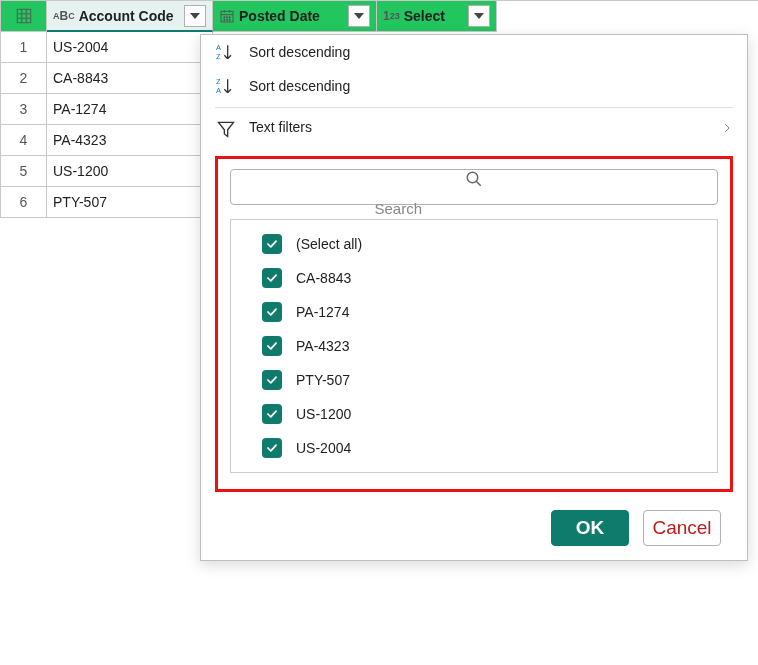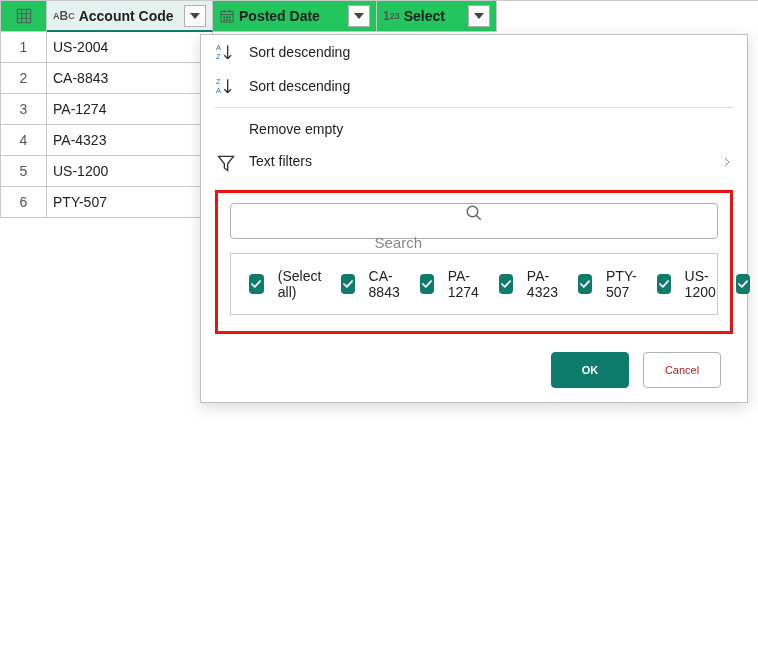--- a/index.html
+++ b/index.html
@@ -101,39 +101,39 @@
   .searchwrap input {
     border:none; outline:none; flex:1; font-size:15px; color:#333;
     background:transparent;
   }
   .searchwrap input::placeholder { color:#888; }
   .searchwrap svg { width:18px; height:18px; stroke:#666; fill:none; stroke-width:2; }
 
   .checklist {
     margin-top:14px;
     border:1px solid #ccc;
-    padding:14px 18px;
-    display:flex; gap:14px;
+    padding:14px 31px;
+    display:flex; flex-direction:column; gap:14px;
   }
   .check-item { display:flex; align-items:center; gap:14px; cursor:pointer; }
   .chk {
     width:20px; height:20px; border-radius:4px;
     background:#0f7b6c;
     display:flex; align-items:center; justify-content:center;
   }
   .chk svg { width:14px; height:14px; stroke:#fff; fill:none; stroke-width:3; stroke-linecap:round; stroke-linejoin:round; }
 
   .btnrow {
     display:flex; justify-content:flex-end; gap:14px;
     padding:18px 26px 0 0;
   }
   .btn {
     min-width:78px; height:36px; border-radius:4px;
     display:flex; align-items:center; justify-content:center;
-    font-size:11px; cursor:pointer;
+    font-size:19px; cursor:pointer;
   }
   .btn-ok { background:#0f7b6c; color:#fff; border:1px solid #0f7b6c; font-weight:600; }
   .btn-cancel { background:#fff; color:#b91c1c; border:1px solid #b0b0b0; }
 </style>
 </head>
 <body>
 
 <div class="grid">
   <div class="row hdr">
     <div class="cell rownum table-icon-cell">
@@ -243,24 +243,20 @@
           <text x="0" y="10" font-size="9" fill="#1677c7">Z</text>
           <text x="0" y="20" font-size="9" fill="#1677c7">A</text>
           <path d="M14 4 L14 20 M14 20 L10 16 M14 20 L18 16" stroke="#333" stroke-width="1.6" fill="none"></path>
         </svg>
     </span>
     <span>Sort descending</span>
   </div>
 
   <div class="menu-sep"></div>
 
-  <div class="menu-item">
-    <span class="menu-icon"></span>
-    <span>Remove empty</span>
-  </div>
 
   <div class="menu-item has-sub">
     <span style="display:flex;align-items:flex-start;gap:12px">
       <span class="menu-icon">
         <svg viewBox="0 0 24 24" style="stroke:#333;fill:none;stroke-width:1.6">
             <path d="M3 4 H21 L14 13 V21 L10 18 V13 Z"></path>
           </svg>
       </span>
       <span>Text filters</span>
     </span>

